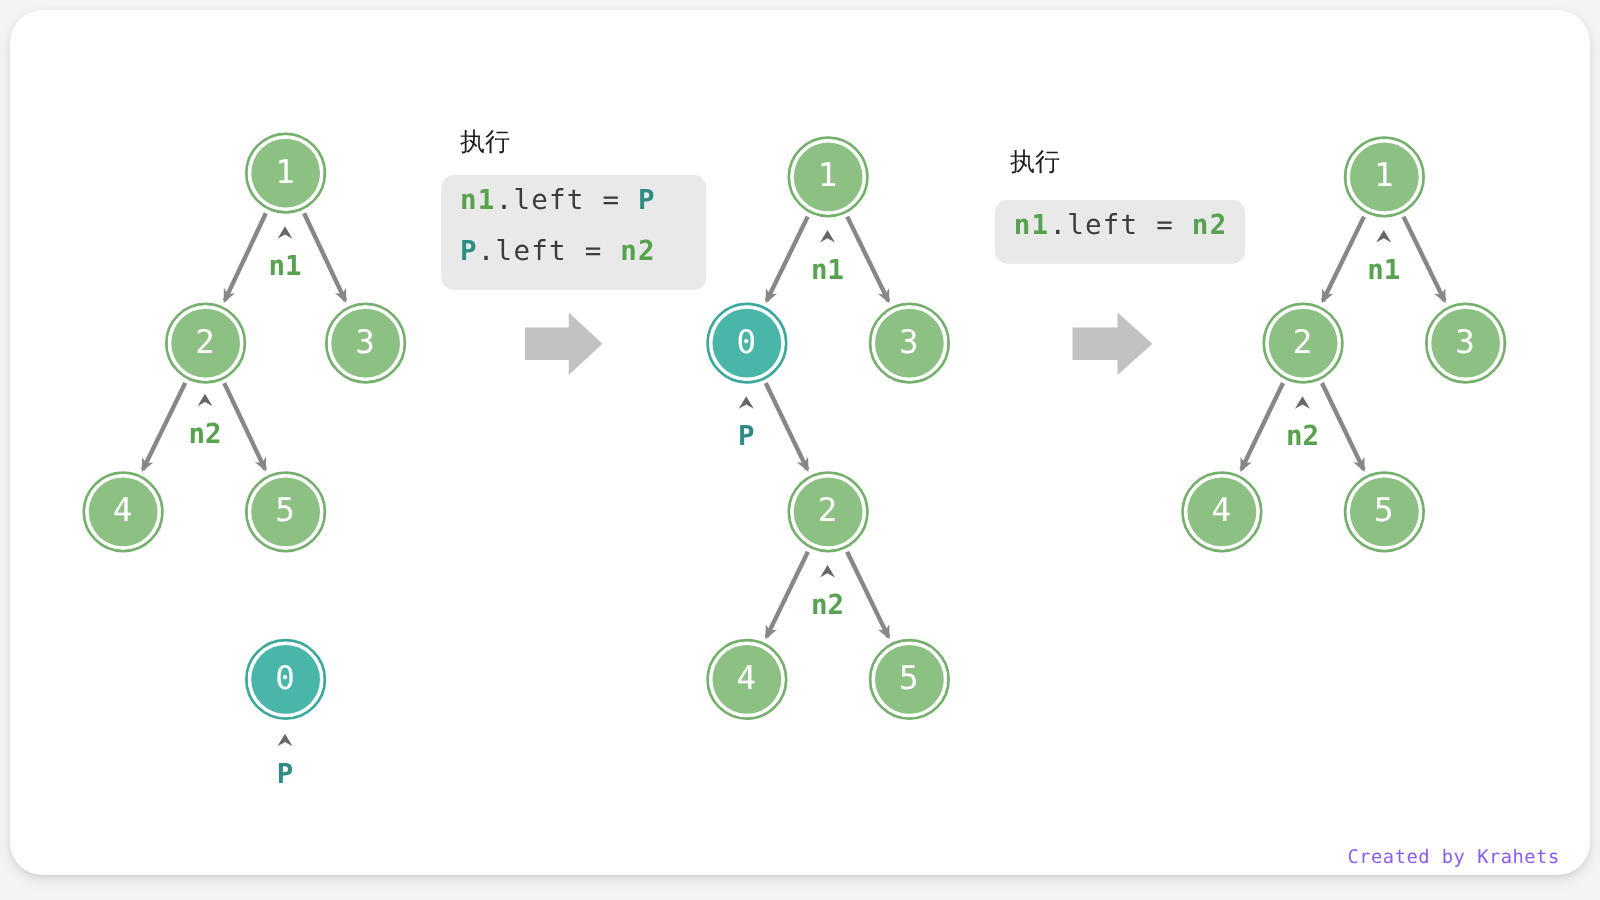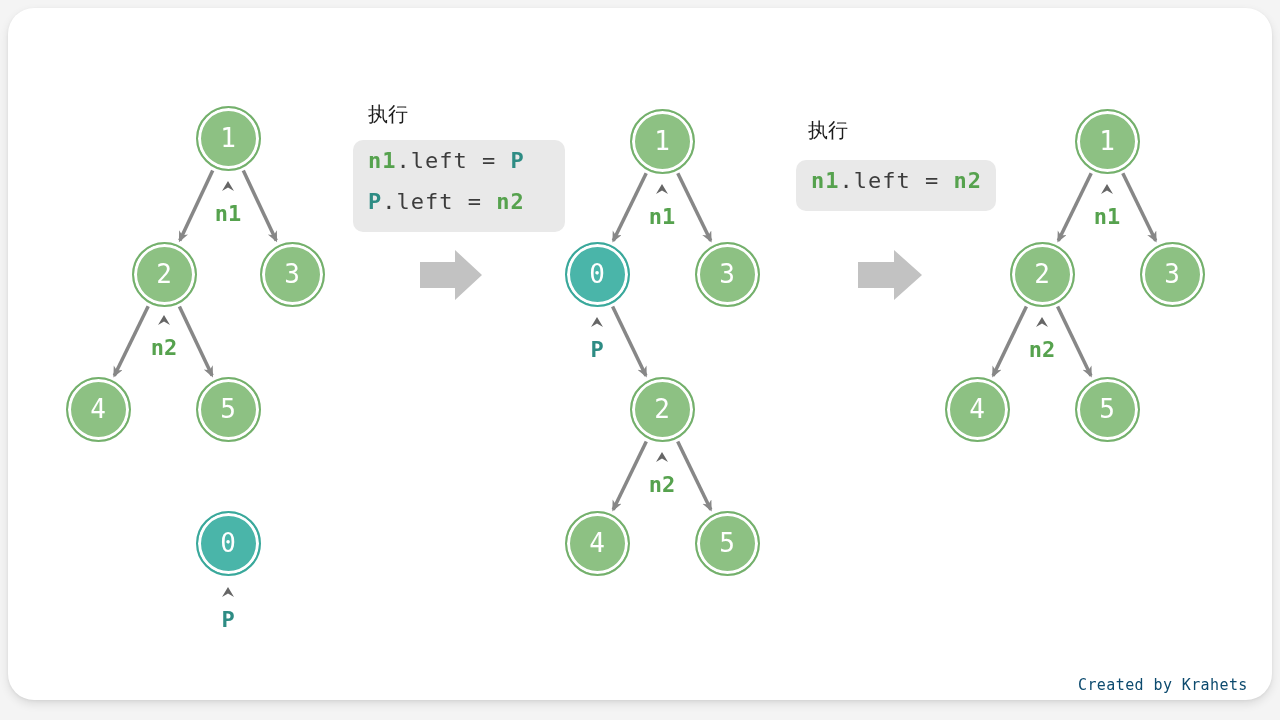--- a/index.html
+++ b/index.html
@@ -27,21 +27,21 @@
 
   .code-box { position:absolute; background:#e9e9e9; border-radius:10px;
               font-family:"DejaVu Sans Mono", monospace; font-size:22px;
               letter-spacing:1px; color:#3c3c3c; padding:0 15px; }
   .code-line { white-space:pre; line-height:41px; height:41px; }
   .tok-green { color:#56a24e; font-weight:bold; }
   .tok-teal  { color:#2e8c84; font-weight:bold; }
 
   .credit { position:absolute; left:1078px; top:676px;
             font-family:"DejaVu Sans Mono", monospace; font-size:15px;
-            letter-spacing:.4px; color:#0c4a6e; }
+            letter-spacing:.4px; color:#8b5cf6; }
 </style>
 </head>
 <body>
 
 <div class="canvas">
   <div class="card"></div>
 
   <svg class="layer" viewBox="0 0 1280 720">
     <defs>
       <marker id="ah" markerWidth="14" markerHeight="14" refX="9" refY="5" orient="auto" markerUnits="userSpaceOnUse">

